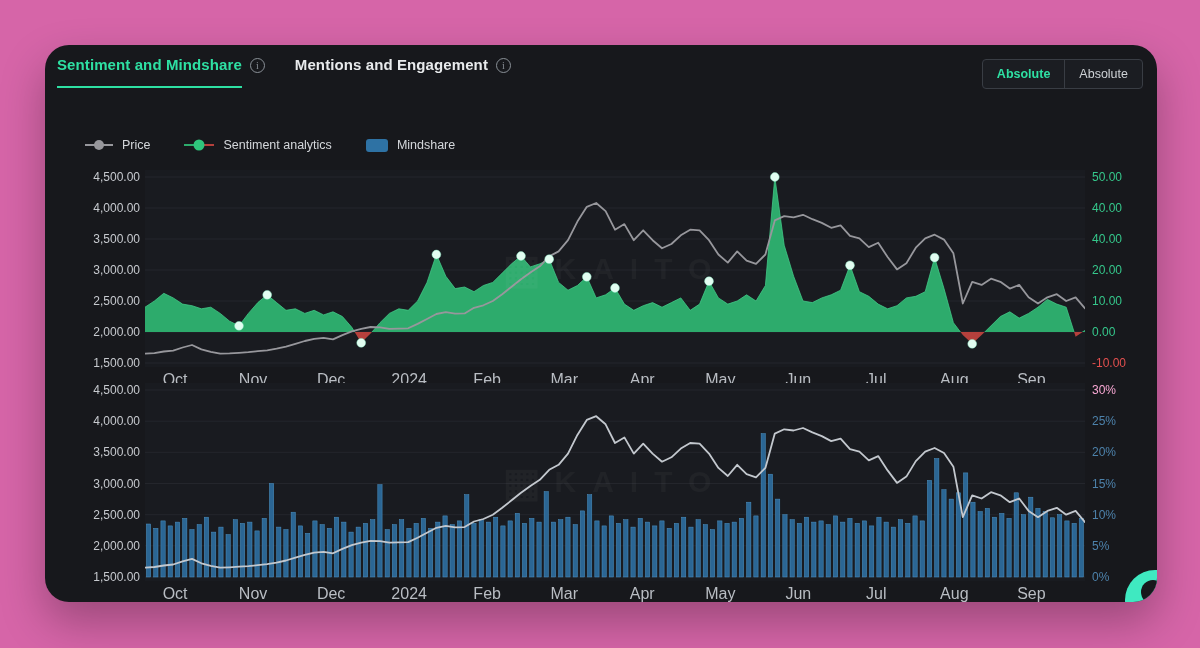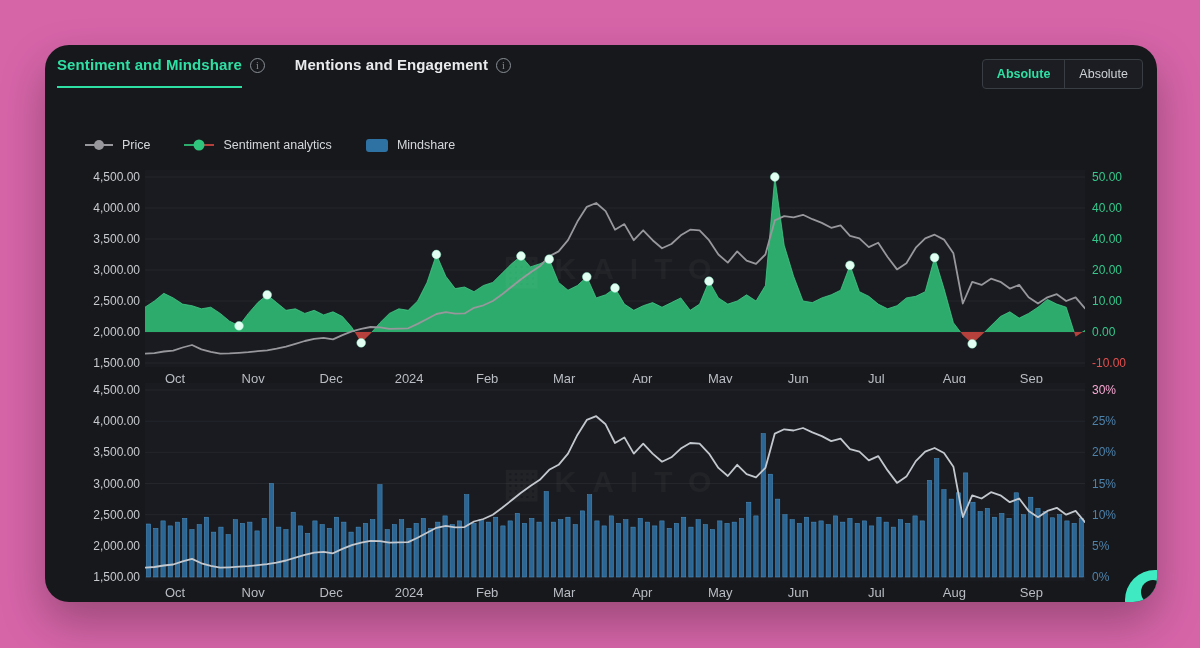--- a/index.html
+++ b/index.html
@@ -53,21 +53,21 @@
   #chart-1{top:338px; height:220px;}
   .y-axis{position:absolute; top:0;}
   .y-left{left:8px; width:87px;}
   .y-right{left:1047px; width:62px;}
   .tick{position:absolute; font-size:12px; height:16px; line-height:16px; white-space:nowrap;}
   .y-left .tick{right:0; color:#c7cacf;}
   .y-right .tick{left:0;}
   .plot{position:absolute; left:100px; top:0; width:940px; background:#191b20;}
   .plot svg{display:block;}
   .x-axis{position:absolute; left:100px; width:940px; height:16px;}
-  .xtick{position:absolute; transform:translateX(-50%); font-size:13px; color:#b9bdc3; white-space:nowrap;}
+  .xtick{position:absolute; transform:translateX(-50%); font-size:16px; color:#b9bdc3; white-space:nowrap;}
   .watermark{position:absolute; inset:0; display:flex; align-items:center; justify-content:center;
     font-size:30px; font-weight:800; letter-spacing:16px; color:rgba(255,255,255,.035);
     pointer-events:none; user-select:none;}
   .watermark::before{content:"▦"; margin-right:14px; letter-spacing:0; font-size:40px;}
   
   .chat-bubble{position:absolute; width:60px; height:60px; border-radius:50%;
     background:#3fe9c1; right:-28px; bottom:-28px; cursor:pointer;}
   .chat-bubble::after{content:""; position:absolute; width:24px; height:24px; border-radius:50%;
     background:#17181c; left:16px; top:10px;}
 </style>

